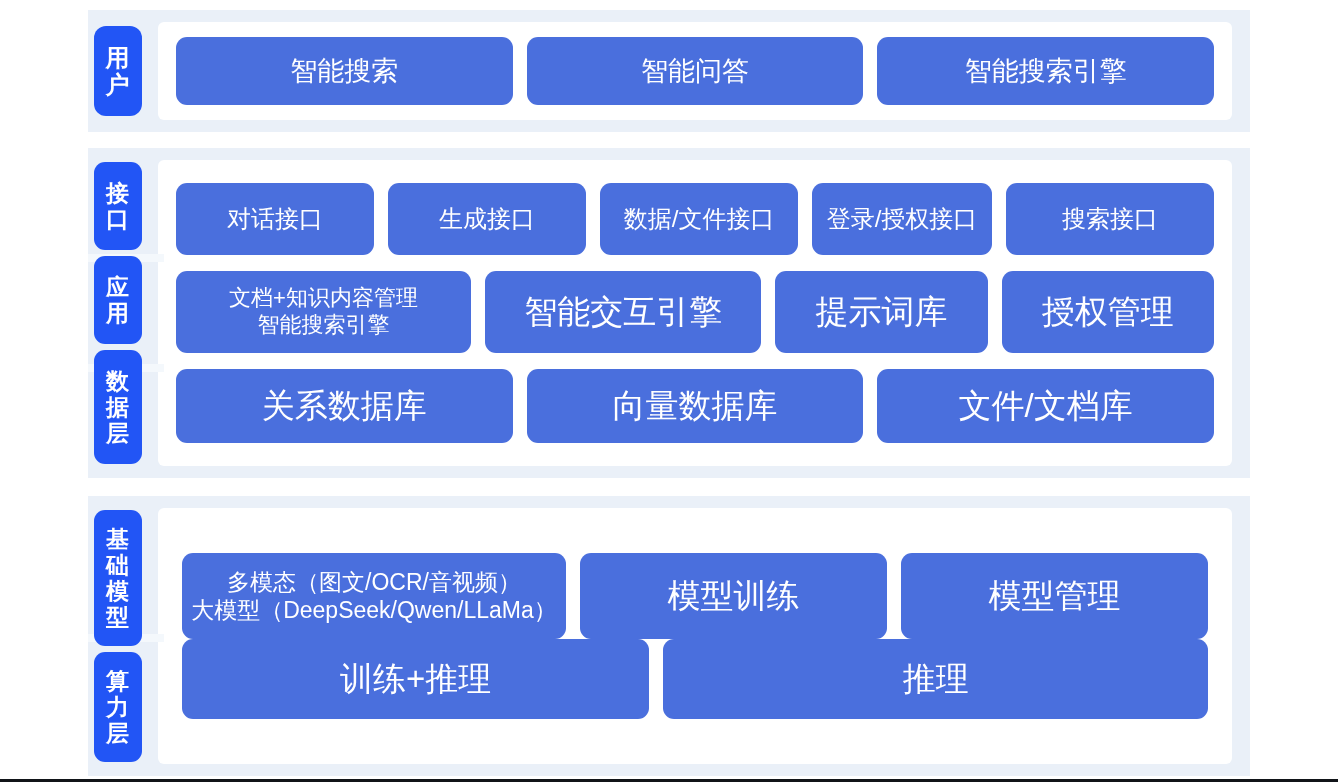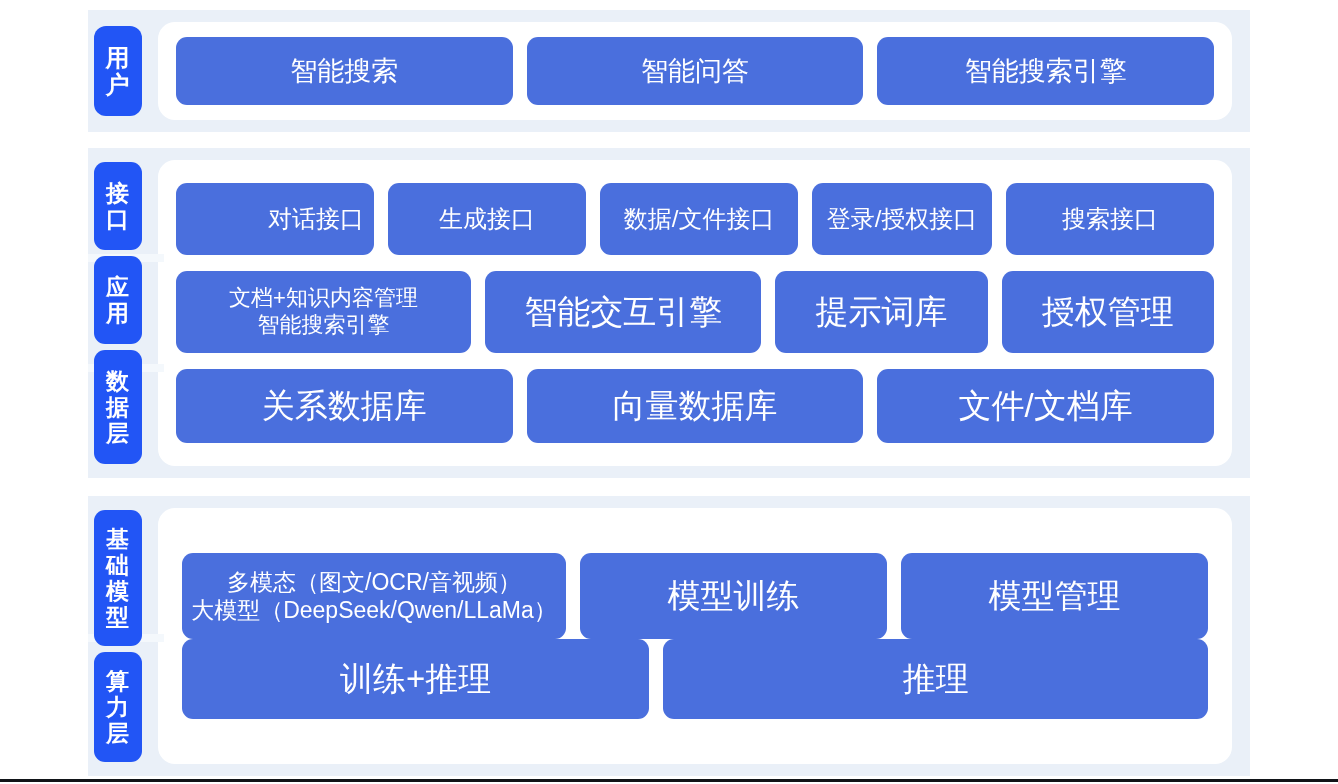--- a/index.html
+++ b/index.html
@@ -76,21 +76,21 @@
     padding: 4px 0;
     flex: 1 1 auto;
   }
   .tab + .tab { margin-top: 6px; }
   .tab-char { display: block; }
 
   
   .panel {
     flex: 1 1 auto;
     background: #ffffff;
-    border-radius: 17px;
+    border-radius: 6px;
     margin: 14px 18px 14px 10px;
     padding: 16px 18px;
     box-sizing: border-box;
     display: flex;
     flex-direction: column;
     justify-content: center;
     gap: 14px;
   }
 
   .row {
@@ -129,21 +129,21 @@
 
   
   #sec-mid { top: 148px; height: 330px; }
   #sec-mid .tabs-col { padding: 14px 0; }
   #sec-mid .tab { font-size: 23px; }
   #sec-mid .panel { margin: 12px 18px 12px 10px; padding: 18px; gap: 16px; }
   #sec-mid .chip { height: 72px; }
   #sec-mid .row.apps .chip { height: 82px; }
 
   
-  #sec-mid .row.iface .chip:nth-child(1) { flex: 1.06 1 0; align-items: flex-end; }
+  #sec-mid .row.iface .chip:nth-child(1) { flex: 1.06 1 0; }
   #sec-mid .row.iface .chip:nth-child(2) { flex: 1.06 1 0; }
   #sec-mid .row.iface .chip:nth-child(3) { flex: 1.06 1 0; }
   #sec-mid .row.iface .chip:nth-child(4) { flex: 0.95 1 0; }
   #sec-mid .row.iface .chip:nth-child(5) { flex: 1.12 1 0; }
   #sec-mid .row.iface .chip { font-size: 24px; }
 
   #sec-mid .row.apps .chip:nth-child(1) { flex: 1.33 1 0; font-size: 22px; }
   #sec-mid .row.apps .chip:nth-child(2) { flex: 1.24 1 0; }
   #sec-mid .row.apps .chip:nth-child(3) { flex: 0.93 1 0; }
   #sec-mid .row.apps .chip:nth-child(4) { flex: 0.93 1 0; }

